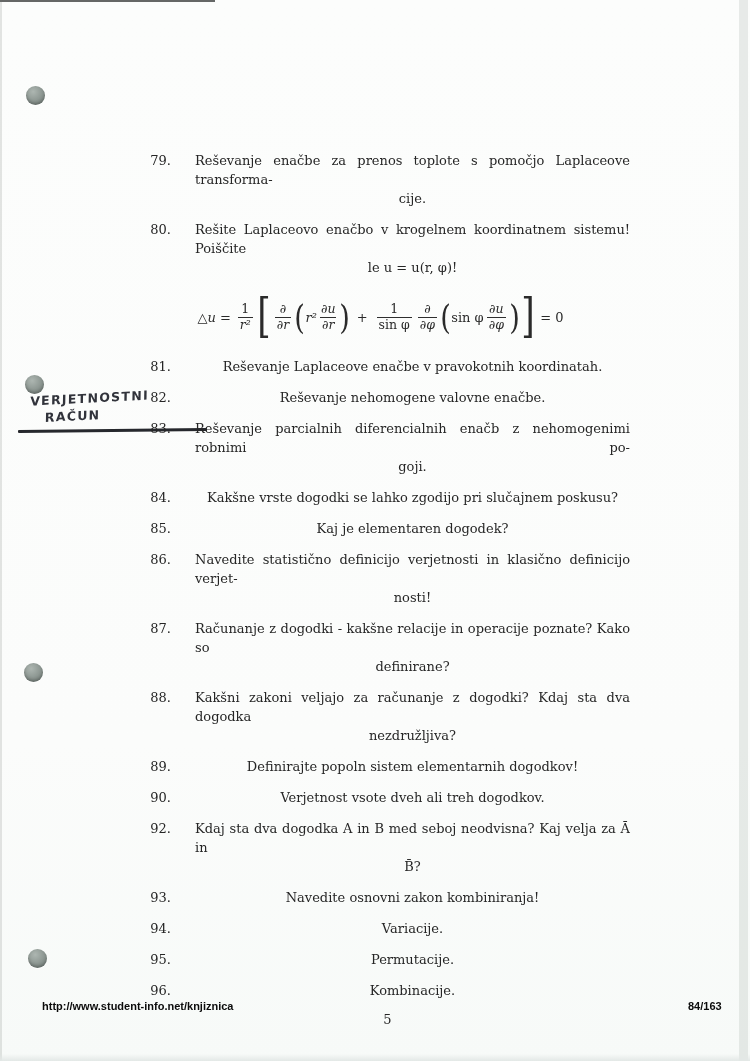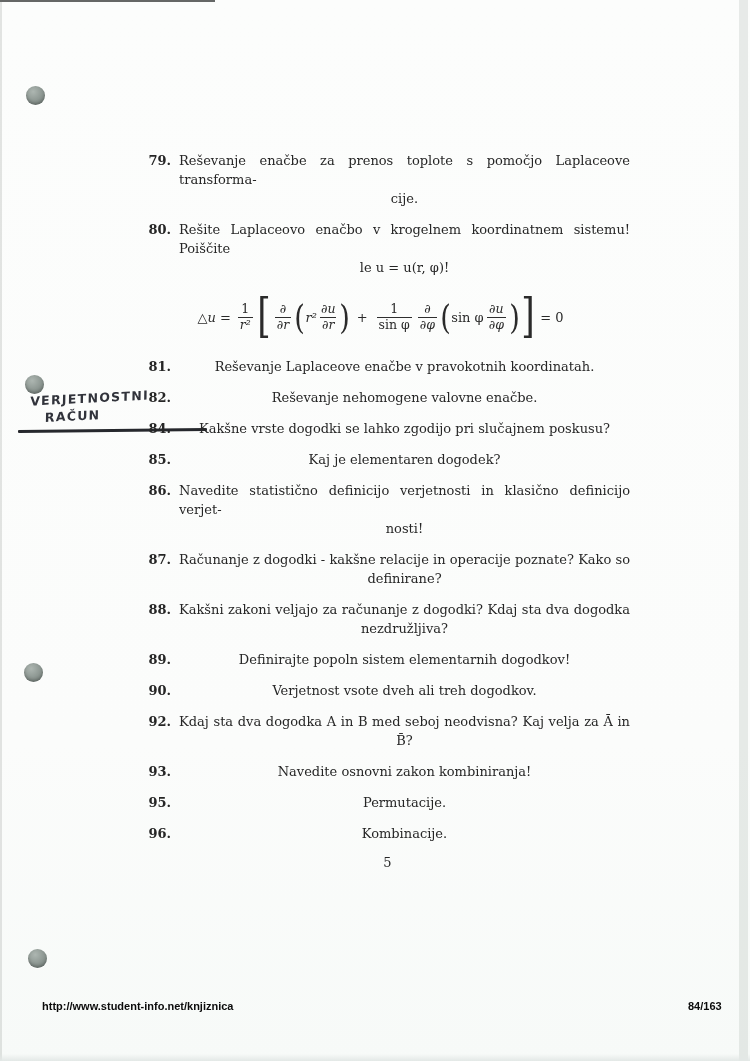--- a/index.html
+++ b/index.html
@@ -28,21 +28,21 @@
   }
   #annotation .a1{margin-left:16px;}
   #annotation .a2{margin-left:31px;}
   #annotation-underline{
     position:absolute;left:18px;top:429px;width:189px;height:2.5px;
     background:#26282d;transform:rotate(-0.6deg);border-radius:1px;
   }
   
   #content-column{position:absolute;left:145px;top:151px;width:485px;}
   .q{display:flex;margin-bottom:12px;}
-  .qnum{width:26px;flex:none;text-align:right;margin-right:8px;font-size:13px;line-height:19px;font-weight:bold;}
+  .qnum{width:26px;flex:none;text-align:right;margin-right:24px;font-size:13px;line-height:19px;}
   .qtext{flex:1;font-size:13px;}
   .line{line-height:19px;text-align:center;}
   .just{text-align:justify;text-align-last:justify;}
   
   #laplace-formula{
     display:flex;align-items:center;justify-content:center;
     min-height:56px;margin:0 10px 12px 0;font-size:13px;color:#2a2a2a;
   }
   #laplace-formula > span{flex:none;}
   .mi{font-style:italic;}
@@ -139,20 +139,27 @@
             <div class="line">Reševanje Laplaceove enačbe v pravokotnih koordinatah.</div>
           </div>
         </div>
         <div class="q">
           <span class="qnum">82.</span>
           <div class="qtext">
             <div class="line">Reševanje nehomogene valovne enačbe.</div>
           </div>
         </div>
         <div class="q">
+          <span class="qnum">83.</span>
+          <div class="qtext">
+            <div class="line just">Reševanje parcialnih diferencialnih enačb z nehomogenimi robnimi po-</div>
+            <div class="line">goji.</div>
+          </div>
+        </div>
+        <div class="q">
           <span class="qnum">84.</span>
           <div class="qtext">
             <div class="line">Kakšne vrste dogodki se lahko zgodijo pri slučajnem poskusu?</div>
           </div>
         </div>
         <div class="q">
           <span class="qnum">85.</span>
           <div class="qtext">
             <div class="line">Kaj je elementaren dogodek?</div>
           </div>
@@ -194,20 +201,26 @@
           <span class="qnum">92.</span>
           <div class="qtext">
             <div class="line just">Kdaj sta dva dogodka A in B med seboj neodvisna? Kaj velja za Ā in</div>
             <div class="line">B̄?</div>
           </div>
         </div>
         <div class="q">
           <span class="qnum">93.</span>
           <div class="qtext">
             <div class="line">Navedite osnovni zakon kombiniranja!</div>
+          </div>
+        </div>
+        <div class="q">
+          <span class="qnum">94.</span>
+          <div class="qtext">
+            <div class="line">Variacije.</div>
           </div>
         </div>
         <div class="q">
           <span class="qnum">95.</span>
           <div class="qtext">
             <div class="line">Permutacije.</div>
           </div>
         </div>
         <div class="q">
           <span class="qnum">96.</span>

